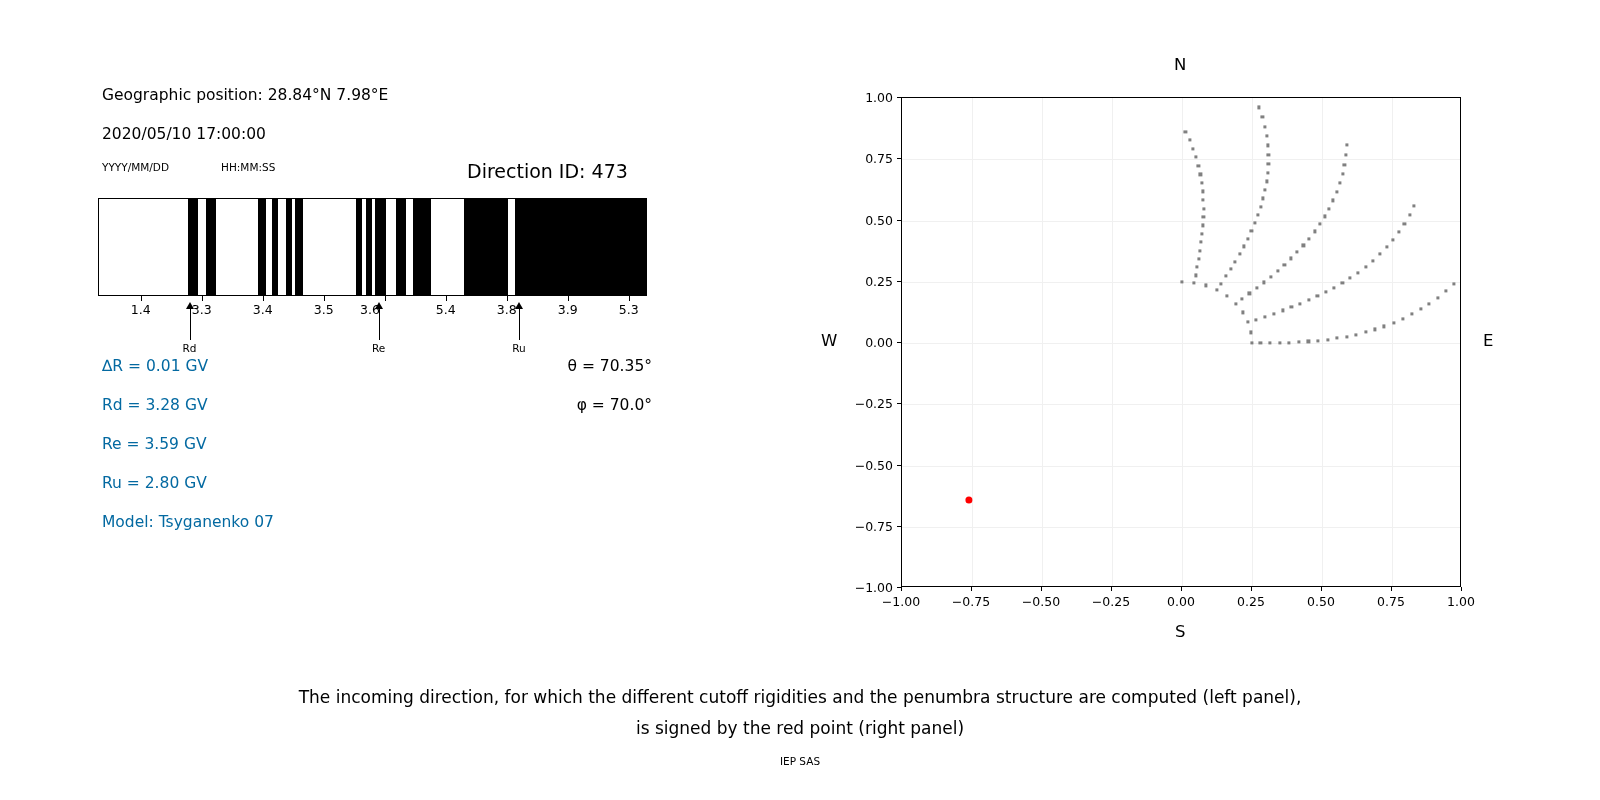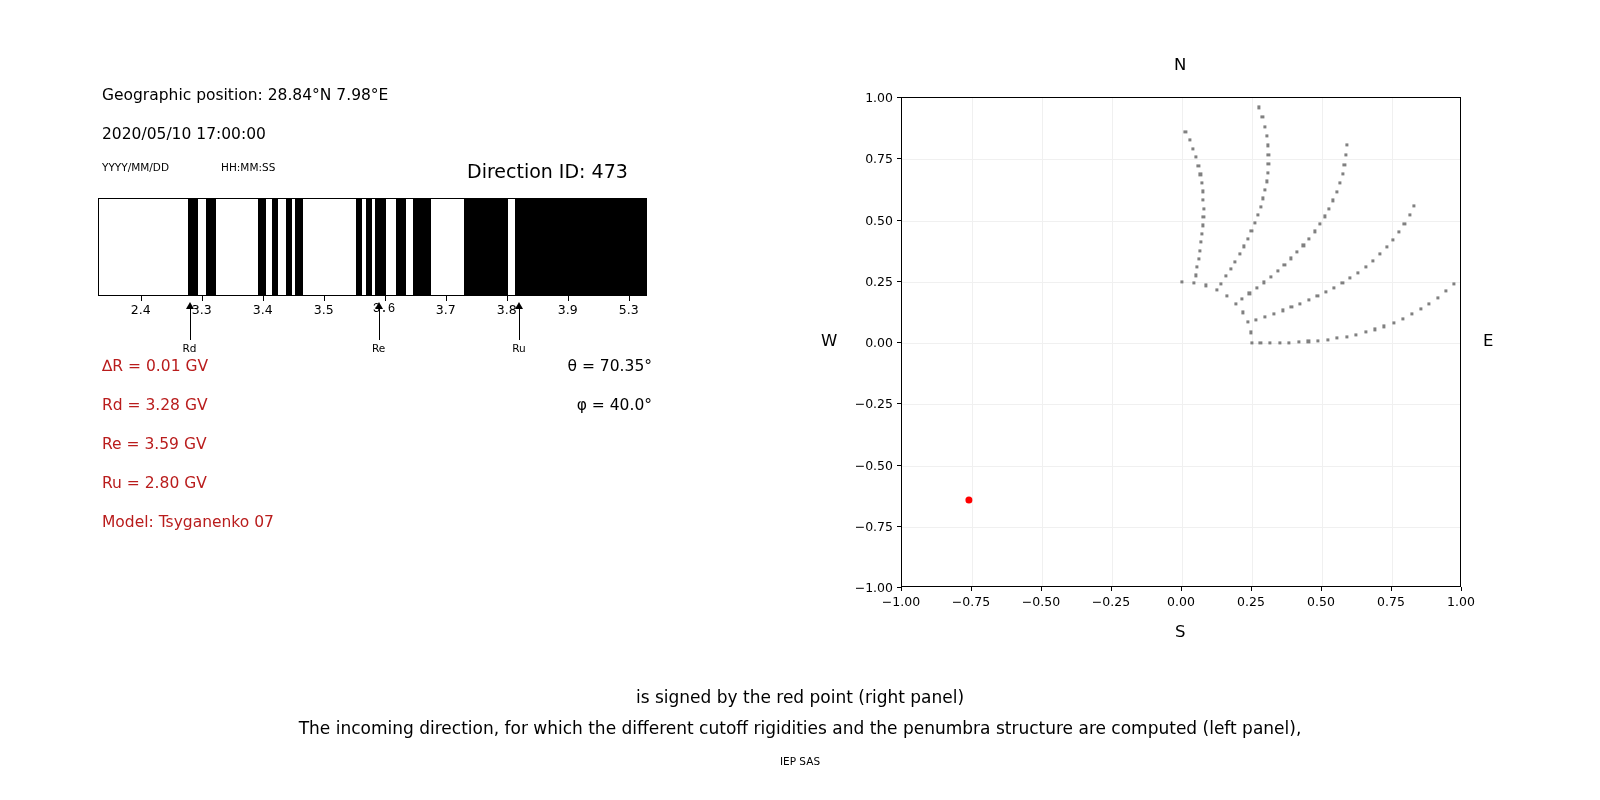--- a/index.html
+++ b/index.html
@@ -43,21 +43,21 @@
     position:absolute;width:0;height:0;
     border-left:4.2px solid transparent;border-right:4.2px solid transparent;
     border-bottom:7px solid #000;transform:translateX(-50%);
   }
   .marker-label{
     position:absolute;font-size:10.5px;color:#000;
     transform:translateX(-50%);white-space:nowrap;
   }
 
   
-  .param{position:absolute;font-size:15.5px;color:#b91c1c;white-space:nowrap;}
+  .param{position:absolute;font-size:15.5px;color:#0369a1;white-space:nowrap;}
   .param-right{position:absolute;font-size:15.5px;color:#000;white-space:nowrap;text-align:right;}
 
   
   #right-panel{left:800px;top:0;width:800px;height:680px;}
   #polar-plot-area{
     position:absolute;left:101px;top:97px;width:560px;height:490px;
     border:1.15px solid #000;box-sizing:border-box;background:#fff;
   }
   .gridline-v{position:absolute;top:0;width:1px;height:100%;background:#f0f0f0;}
   .gridline-h{position:absolute;left:0;height:1px;width:100%;background:#f0f0f0;}
@@ -119,47 +119,47 @@
       <div class="marker-arrow" style="left: 280.6px; top: 110px; height: 32px;"></div>
       <div class="marker-head" style="left: 280.6px; top: 104px;"></div>
       <div class="marker-label" style="left: 280.6px; top: 144px;">Re</div>
       <div class="marker-arrow" style="left: 420.9px; top: 110px; height: 32px;"></div>
       <div class="marker-head" style="left: 420.9px; top: 104px;"></div>
       <div class="marker-label" style="left: 420.9px; top: 144px;">Ru</div>
     </div>
 
   <div class="abs" id="penumbra-axis">
       <div class="tickmark" style="left: 42.7px;"></div>
-      <div class="ticklabel" style="left: 42.7px;">2.4</div>
+      <div class="ticklabel" style="left: 42.7px;">1.4</div>
       <div class="tickmark" style="left: 103.7px;"></div>
       <div class="ticklabel" style="left: 103.7px;">3.3</div>
       <div class="tickmark" style="left: 164.7px;"></div>
       <div class="ticklabel" style="left: 164.7px;">3.4</div>
       <div class="tickmark" style="left: 225.7px;"></div>
       <div class="ticklabel" style="left: 225.7px;">3.5</div>
       <div class="tickmark" style="left: 286.7px;"></div>
-      <div class="ticklabel" style="left: 286px; font-family: Liberation Mono, monospace;">3.6</div>
+      <div class="ticklabel" style="left: 272px;">3.6</div>
       <div class="tickmark" style="left: 347.7px;"></div>
-      <div class="ticklabel" style="left: 347.7px;">3.7</div>
+      <div class="ticklabel" style="left: 347.7px;">5.4</div>
       <div class="tickmark" style="left: 408.7px;"></div>
       <div class="ticklabel" style="left: 408.7px;">3.8</div>
       <div class="tickmark" style="left: 469.7px;"></div>
       <div class="ticklabel" style="left: 469.7px;">3.9</div>
       <div class="tickmark" style="left: 530.7px;"></div>
       <div class="ticklabel" style="left: 530.7px;">5.3</div>
     </div>
 
   <div class="param" style="left:102px;top:357px;">∆R = 0.01 GV</div>
   <div class="param" style="left:102px;top:396px;">Rd = 3.28 GV</div>
   <div class="param" style="left:102px;top:435px;">Re = 3.59 GV</div>
   <div class="param" style="left:102px;top:474px;">Ru = 2.80 GV</div>
   <div class="param" style="left:102px;top:513px;">Model: Tsyganenko 07</div>
 
   <div class="param-right" style="left:470px;top:357px;width:182px;">θ = 70.35°</div>
-  <div class="param-right" style="left:470px;top:396px;width:182px;">φ = 40.0°</div>
+  <div class="param-right" style="left:470px;top:396px;width:182px;">φ = 70.0°</div>
 </div>
 
 <div class="abs" id="right-panel">
   <div id="polar-plot-area">
       <div class="gridline-v" style="left: 70px;"></div>
       <div class="gridline-v" style="left: 140px;"></div>
       <div class="gridline-v" style="left: 210px;"></div>
       <div class="gridline-v" style="left: 280px;"></div>
       <div class="gridline-v" style="left: 350px;"></div>
       <div class="gridline-v" style="left: 420px;"></div>
@@ -326,17 +326,17 @@
     <div class="ylab abs" style="left: 35px; width: 58px; top: 280.75px;">0.25</div>
     <div class="ax-tick-y abs" style="left: 97px; top: 219.5px;"></div>
     <div class="ylab abs" style="left: 35px; width: 58px; top: 219.5px;">0.50</div>
     <div class="ax-tick-y abs" style="left: 97px; top: 158.25px;"></div>
     <div class="ylab abs" style="left: 35px; width: 58px; top: 158.25px;">0.75</div>
     <div class="ax-tick-y abs" style="left: 97px; top: 97px;"></div>
     <div class="ylab abs" style="left: 35px; width: 58px; top: 97px;">1.00</div>
   </div>
 
 <div class="abs" id="caption">
+  <div>The incoming direction, for which the different cutoff rigidities and the penumbra structure are computed (left panel),</div>
   <div>is signed by the red point (right panel)</div>
-  <div>The incoming direction, for which the different cutoff rigidities and the penumbra structure are computed (left panel),</div>
 </div>
 
 <div class="abs" id="footer-credit">IEP SAS</div>
 
 </body></html>

